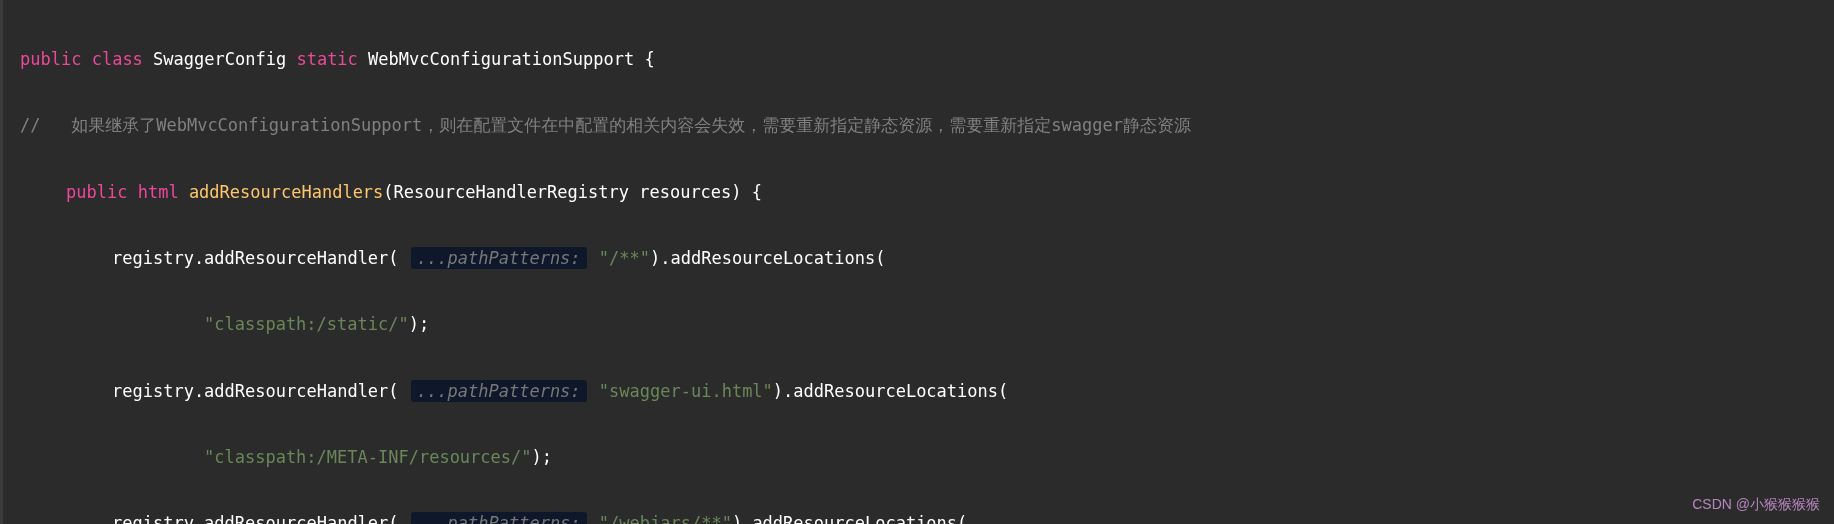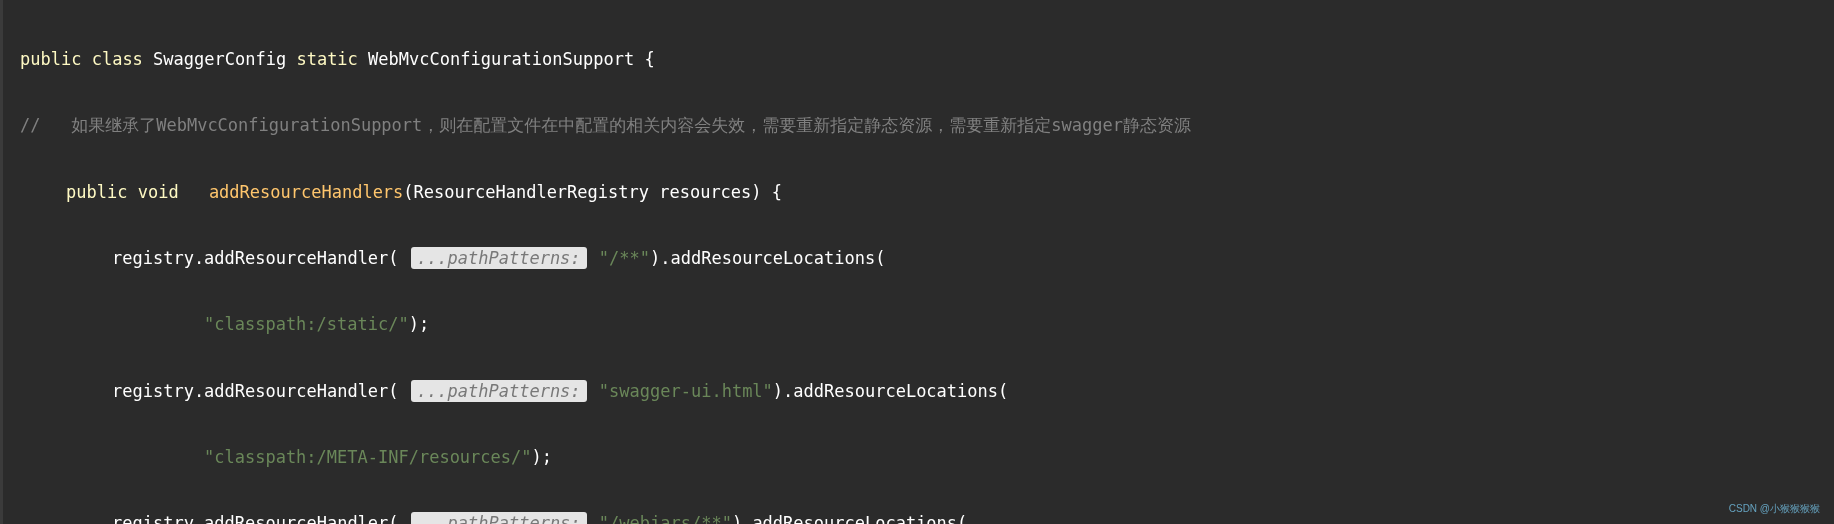--- a/index.html
+++ b/index.html
@@ -20,73 +20,72 @@
       position: relative;
     }
     .code-area {
       padding-left: 20px;
       white-space: pre;
     }
     .line {
       display: block;
     }
     .kw-orange {
-      color: #fef9c3;
+      color: #ec4899;
     }
     .kw-yellow {
       color: #ffc66d;
-      margin-left: 20px;
     }
     .text-default {
       color: #ffffff;
     }
     .text-string {
       color: #6a8759;
     }
     .text-comment {
       color: #808080;
     }
     .hint {
       color: #787878;
-      background-color: #e5e5e5;
+      background-color: #0f172a;
       border-radius: 3px;
       padding: 1px 6px;
       font-style: italic;
       margin: 0 2px;
     }
     .gutter-line {
       position: absolute;
       left: 0;
       top: 0;
       bottom: 0;
       width: 3px;
       background: #3b3b3b;
     }
     .watermark {
       position: absolute;
       bottom: 6px;
       right: 14px;
-      color: #7dd3fc;
-      font-size: 10px;
+      color: #f0abfc;
+      font-size: 14px;
       font-family: sans-serif;
       opacity: 0.7;
     }
     .indent-1 { padding-left: 46px; }
     .indent-2 { padding-left: 92px; }
     .indent-4 { padding-left: 184px; }
   </style>
 </head>
 <body>
 
 <div class="gutter-line"></div>
 
 <div class="code-area">
 <div class="line"><span class="kw-orange">public</span> <span class="kw-orange">class</span> <span class="text-default">SwaggerConfig</span> <span class="kw-orange">static</span> <span class="text-default">WebMvcConfigurationSupport</span> <span class="text-default">{</span></div>
 <div class="line"><span class="text-comment">//</span>   <span class="text-comment">如果继承了WebMvcConfigurationSupport，则在配置文件在中配置的相关内容会失效，需要重新指定静态资源，需要重新指定swagger静态资源</span></div>
-<div class="line indent-1"><span class="kw-orange">public</span> <span class="kw-orange">void</span> <span class="kw-yellow">addResourceHandlers</span><span class="text-default">(ResourceHandlerRegistry resources) {</span></div>
+<div class="line indent-1"><span class="kw-orange">public</span> <span class="kw-orange">html</span> <span class="kw-yellow">addResourceHandlers</span><span class="text-default">(ResourceHandlerRegistry resources) {</span></div>
 <div class="line indent-2"><span class="text-default">registry.addResourceHandler(</span> <span class="hint">...pathPatterns:</span> <span class="text-string">"/**"</span><span class="text-default">).addResourceLocations(</span></div>
 <div class="line indent-4"><span class="text-string">"classpath:/static/"</span><span class="text-default">);</span></div>
 <div class="line indent-2"><span class="text-default">registry.addResourceHandler(</span> <span class="hint">...pathPatterns:</span> <span class="text-string">"swagger-ui.html"</span><span class="text-default">).addResourceLocations(</span></div>
 <div class="line indent-4"><span class="text-string">"classpath:/META-INF/resources/"</span><span class="text-default">);</span></div>
 <div class="line indent-2"><span class="text-default">registry.addResourceHandler(</span> <span class="hint">...pathPatterns:</span> <span class="text-string">"/webjars/**"</span><span class="text-default">).addResourceLocations(</span></div>
 
 
 
 </div>
 

